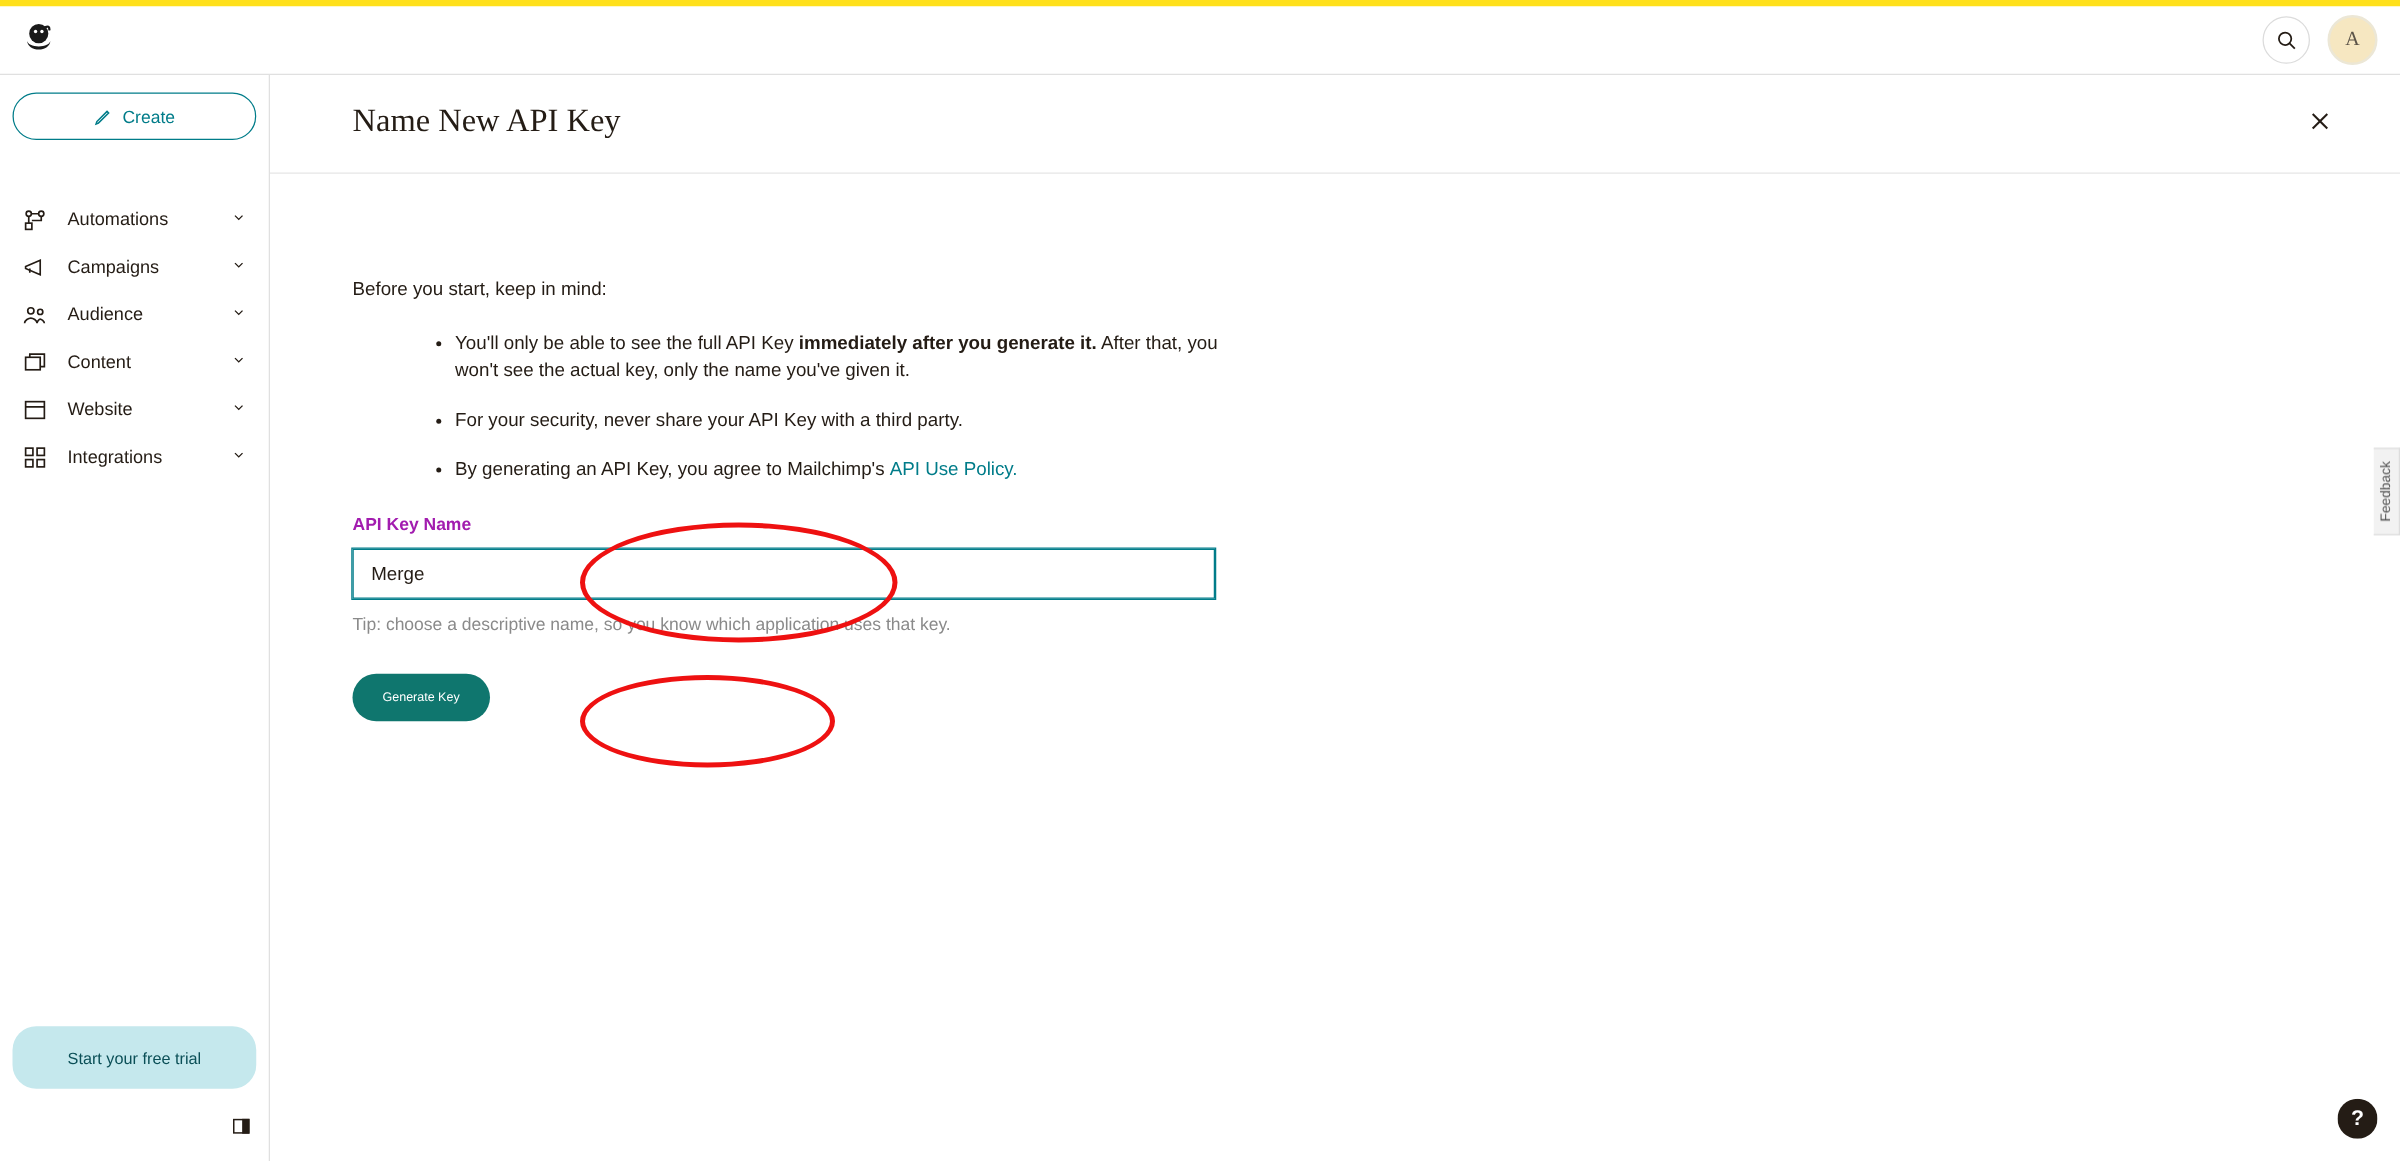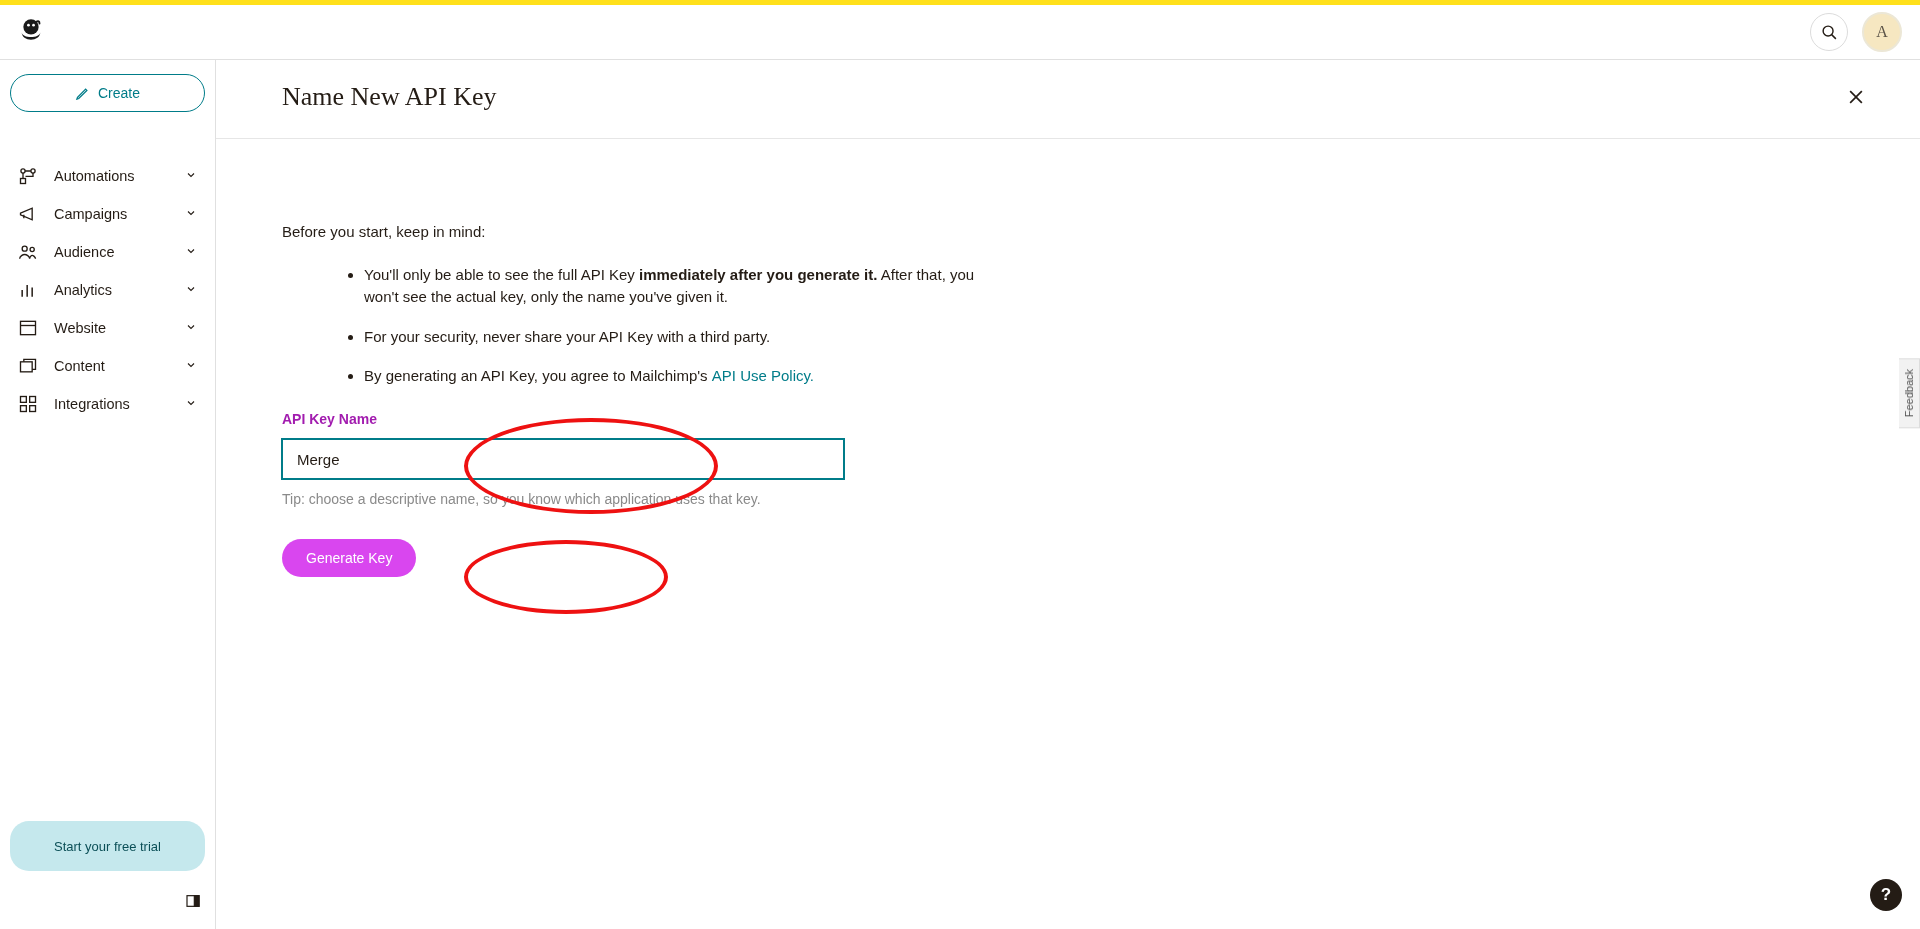--- a/index.html
+++ b/index.html
@@ -25,23 +25,23 @@
 .page-hdr { display:flex; align-items:center; justify-content:space-between; padding:22px 24px 26px 66px; border-bottom:1px solid #e6e6e6; }
 .page-hdr h1 { font-family:Georgia,'Times New Roman',serif; font-weight:500; font-size:26px; color:#241c15; }
 .close-btn { background:none; border:none; cursor:pointer; width:28px; height:28px; display:flex; align-items:center; justify-content:center; margin-right:26px;}
 .content { padding:84px 0 0 66px; max-width:920px; }
 .intro { font-size:15px; color:#241c15; margin-bottom:24px; }
 .bullets { list-style:disc; padding-left:34px; }
 .bullets li { font-size:15px; line-height:1.45; margin-bottom:18px; color:#241c15; max-width:620px;margin-left:48px;}
 .bullets strong { font-weight:600; }
 .bullets a { color:#007c89; text-decoration:none; font-weight:500; }
 .form-label { font-size:14px; font-weight:600; margin-top:24px; display:block; color:#a21caf; }
-.api-input { margin-top:12px; width:562px; height:40px; border:1px solid #007c89; outline:1px solid #007c89; font-size:15px; padding:0 14px; color:#241c15; background:#fff; }
+.api-input { margin-top:12px; width:690px; height:40px; border:1px solid #007c89; outline:1px solid #007c89; font-size:15px; padding:0 14px; color:#241c15; background:#fff; }
 .tip { font-size:14px; color:#8a8a8a; margin-top:12px; }
-.gen-btn { margin-top:32px; background:#d946ef; color:#fff; border:none; border-radius:19px; height:38px; padding:0 24px; font-size:14px; font-weight:500; cursor:pointer; }
+.gen-btn { margin-top:32px; background:#0f766e; color:#fff; border:none; border-radius:19px; height:38px; padding:0 24px; font-size:10px; font-weight:500; cursor:pointer; }
 .feedback-tab { position:fixed; right:0; top:358px; background:#f2f2f2; border:1px solid #ddd; border-right:none; font-size:11px; padding:10px 4px; writing-mode:vertical-rl; transform:rotate(180deg); color:#555; cursor:pointer; }
 .help-fab { position:fixed; bottom:18px; right:18px; width:32px; height:32px; border-radius:50%; background:#241c15; color:#fff; display:flex; align-items:center; justify-content:center; font-size:17px; cursor:pointer; font-weight:600;}
 .annot { position:absolute; border:4px solid #e11; border-radius:50%; pointer-events:none; }
 .annot1 { left:248px; top:358px; width:254px; height:96px; }
 .annot2 { left:248px; top:480px; width:204px; height:74px; }
 </style>
 </head>
 <body>
 
 <div class="topbar-yellow"></div>
@@ -110,51 +110,38 @@
               <path d="M2 20c0-3 4-5 6-5s6 2 6 5M14 20c0-2 2-4 3-4s4 2 4 4"></path>
             </svg>
           </span>
         <span>Audience</span>
         <span class="chev"><svg width="12" height="12" viewBox="0 0 24 24" fill="none" stroke="#241c15" stroke-width="2.2">
               <polyline points="6 9 12 15 18 9"></polyline>
             </svg></span>
       </li>
       <li class="nav-item">
         <span class="nav-icon">
-            <svg width="20" height="20" viewBox="0 0 24 24" fill="none" stroke="#241c15" stroke-width="1.8">
-              <line x1="5" y1="20" x2="5" y2="12"></line>
-              <line x1="11" y1="20" x2="11" y2="6"></line>
-              <line x1="17" y1="20" x2="17" y2="9"></line>
-            </svg>
-          </span>
-        <span>Analytics</span>
+            <svg width="20" height="20" viewBox="0 0 24 24" fill="none" stroke="#241c15" stroke-width="1.6">
+              <rect x="3" y="7" width="14" height="12"></rect>
+              <path d="M7 7V4h14v12h-4"></path>
+            </svg>
+          </span>
+        <span>Content</span>
         <span class="chev"><svg width="12" height="12" viewBox="0 0 24 24" fill="none" stroke="#241c15" stroke-width="2.2">
               <polyline points="6 9 12 15 18 9"></polyline>
             </svg></span>
       </li>
       <li class="nav-item">
         <span class="nav-icon">
             <svg width="20" height="20" viewBox="0 0 24 24" fill="none" stroke="#241c15" stroke-width="1.6">
               <rect x="3" y="4" width="18" height="16"></rect>
               <line x1="3" y1="9" x2="21" y2="9"></line>
             </svg>
           </span>
         <span>Website</span>
-        <span class="chev"><svg width="12" height="12" viewBox="0 0 24 24" fill="none" stroke="#241c15" stroke-width="2.2">
-              <polyline points="6 9 12 15 18 9"></polyline>
-            </svg></span>
-      </li>
-      <li class="nav-item">
-        <span class="nav-icon">
-            <svg width="20" height="20" viewBox="0 0 24 24" fill="none" stroke="#241c15" stroke-width="1.6">
-              <rect x="3" y="7" width="14" height="12"></rect>
-              <path d="M7 7V4h14v12h-4"></path>
-            </svg>
-          </span>
-        <span>Content</span>
         <span class="chev"><svg width="12" height="12" viewBox="0 0 24 24" fill="none" stroke="#241c15" stroke-width="2.2">
               <polyline points="6 9 12 15 18 9"></polyline>
             </svg></span>
       </li>
       <li class="nav-item">
         <span class="nav-icon">
             <svg width="20" height="20" viewBox="0 0 24 24" fill="none" stroke="#241c15" stroke-width="1.6">
               <rect x="3" y="3" width="7" height="7"></rect>
               <rect x="14" y="3" width="7" height="7"></rect>
               <rect x="3" y="14" width="7" height="7"></rect>

